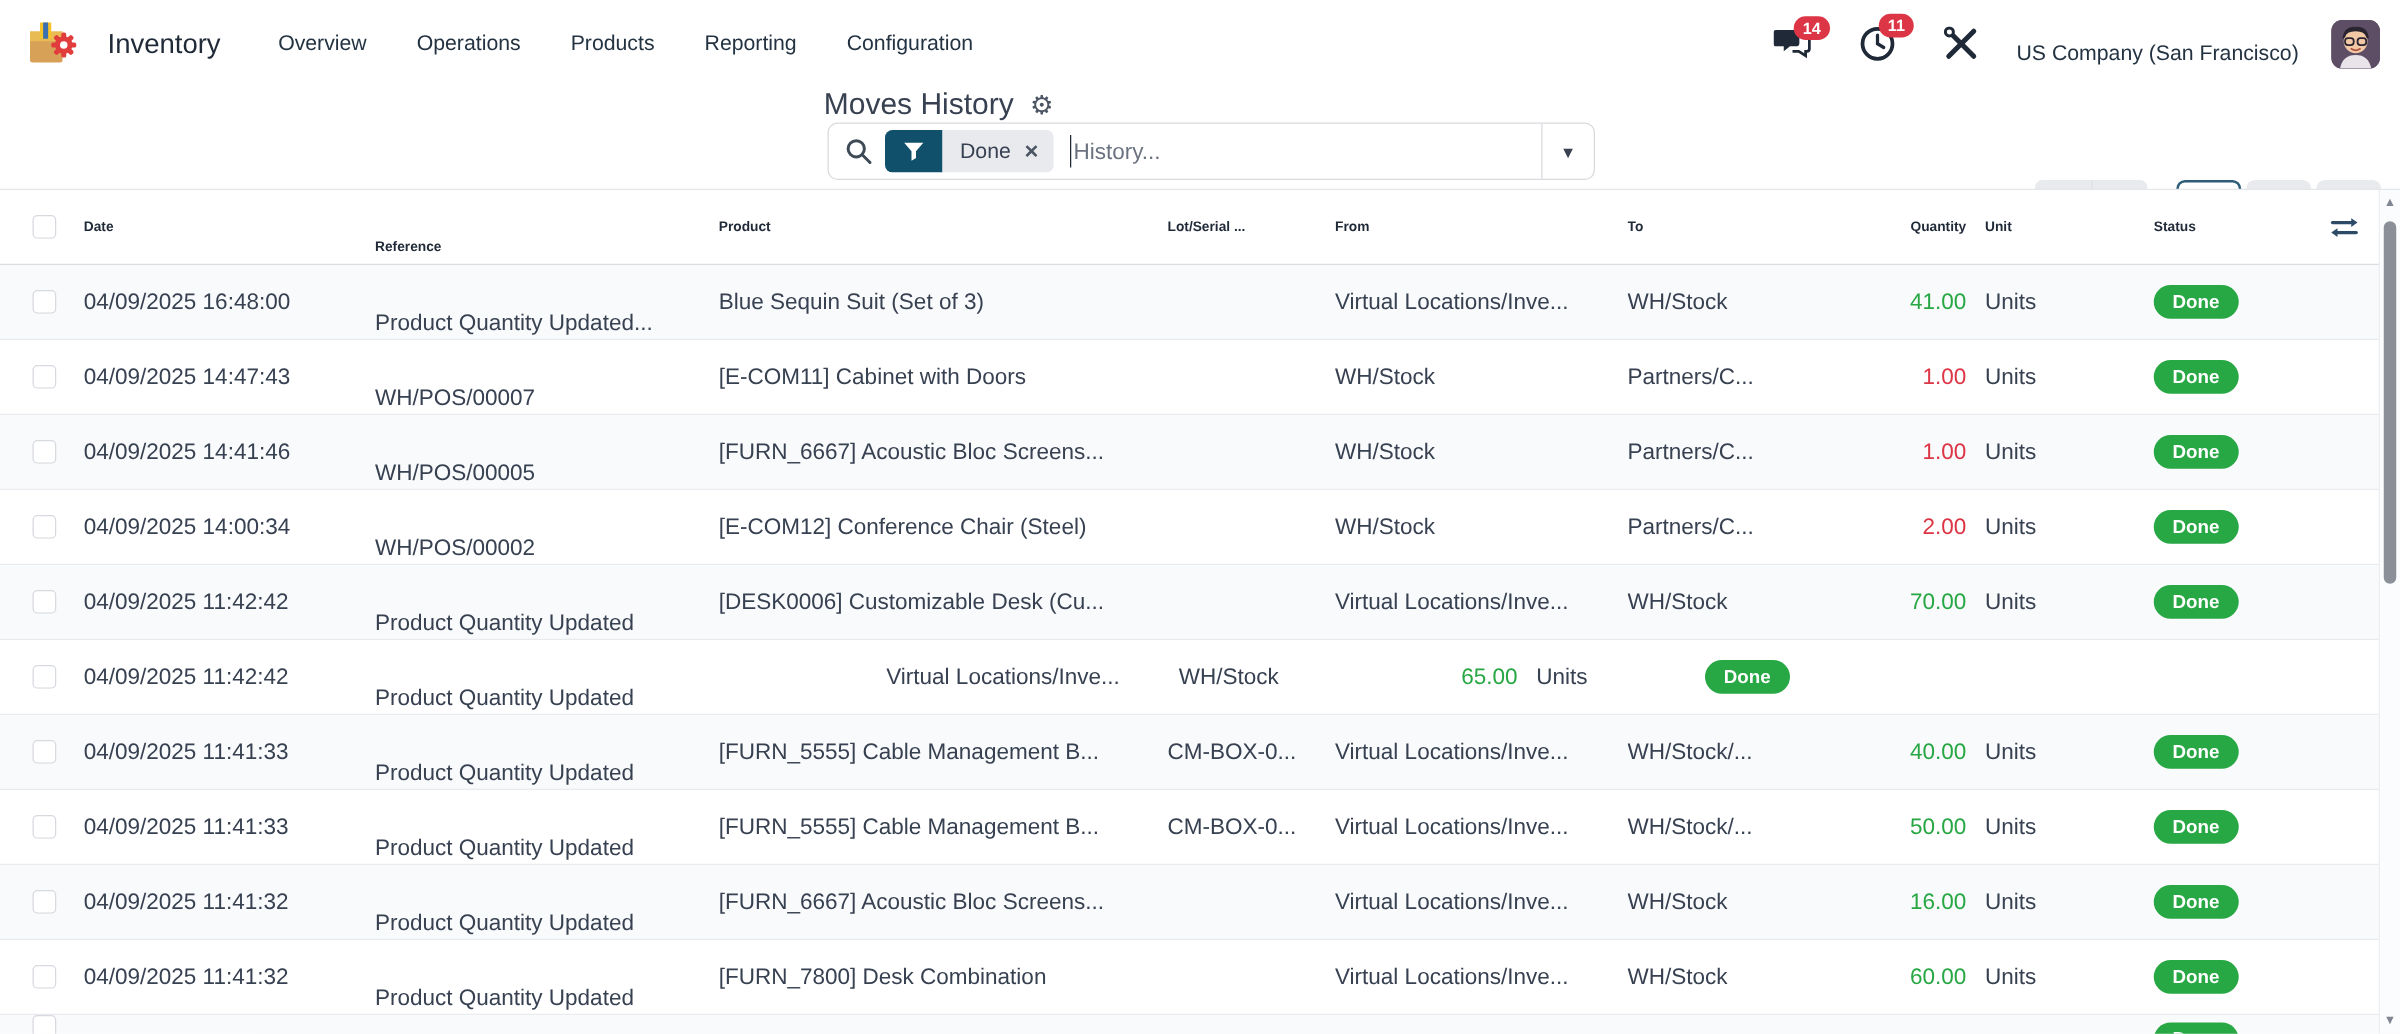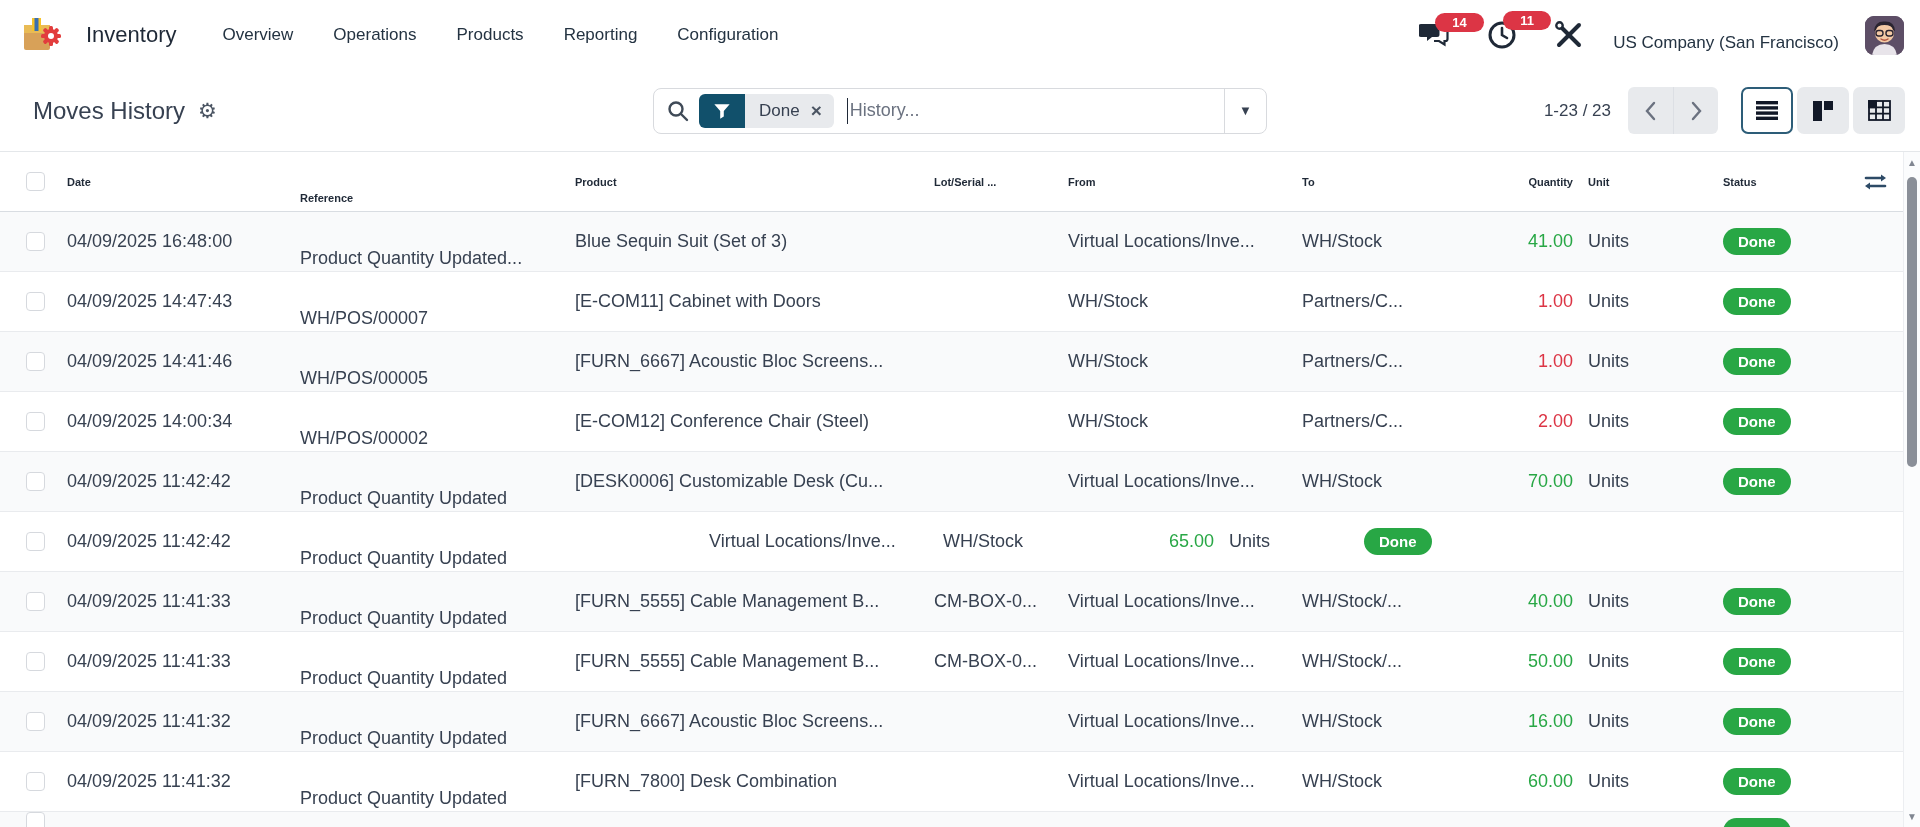--- a/index.html
+++ b/index.html
@@ -9,26 +9,26 @@
   
   .navbar { height:70px; display:flex; align-items:center; padding:0 16px 0 20px; background:#fff; }
   .nav-left { display:flex; align-items:center; gap:12px; }
   .app-icon { width:42px; height:42px; margin-right:12px; cursor:pointer; }
   .app-name { font-size:22px; color:#1f2937; margin-right:34px; cursor:pointer; }
   .nav-menu { display:flex; align-items:center; gap:40px; font-size:17px; color:#243342; }
   .nav-menu span { cursor:pointer; }
   .nav-right { margin-left:auto; display:flex; align-items:center; }
   .nav-ico { position:relative; margin-left:38px; cursor:pointer; display:flex; align-items:center; }
   .nav-badge { position:absolute; top:-9px; left:16px; background:#dc3545; color:#fff;
-    font-size:13px; font-weight:700; line-height:1; padding:3px 17px; border-radius:11px; }
+    font-size:13px; font-weight:700; line-height:1; padding:3px 7px; border-radius:11px; }
   .company-name { margin-left:30px; font-size:17px; color:#243342; cursor:pointer; white-space:nowrap;margin-top:16px; }
   .avatar { width:39px; height:39px; border-radius:9px; margin-left:26px; overflow:hidden; cursor:pointer; background:#5d4e66; }
 
   
-  .control-panel { height:81px; display:flex; align-items:center; padding:0 15px 0 33px; background:#fff; }
+  .control-panel { height:81px; display:flex; align-items:center; padding:0 15px 0 33px; background:#fff;flex-direction:column; }
   .cp-left { display:flex; align-items:center; width:620px; flex:none; }
   .page-title { font-size:24px; font-weight:400; color:#374151; }
   .title-gear { margin-left:13px; font-size:21px; color:#4b5563; cursor:pointer; line-height:1; }
 
   .searchbar { width:614px; height:46px; flex:none; border:1px solid #d8dade; border-radius:8px;
     display:flex; align-items:center; background:#fff; }
   .search-main { display:flex; align-items:center; flex:1; padding-left:13px; height:100%; cursor:text; }
   .facet { display:flex; align-items:stretch; height:34px; margin-left:10px; border-radius:6px; overflow:hidden; cursor:pointer; }
   .facet-ico { width:46px; background:#11506b; display:flex; align-items:center; justify-content:center; }
   .facet-val { background:#e8eaed; display:flex; align-items:center; padding:0 12px 0 14px; gap:11px; }

